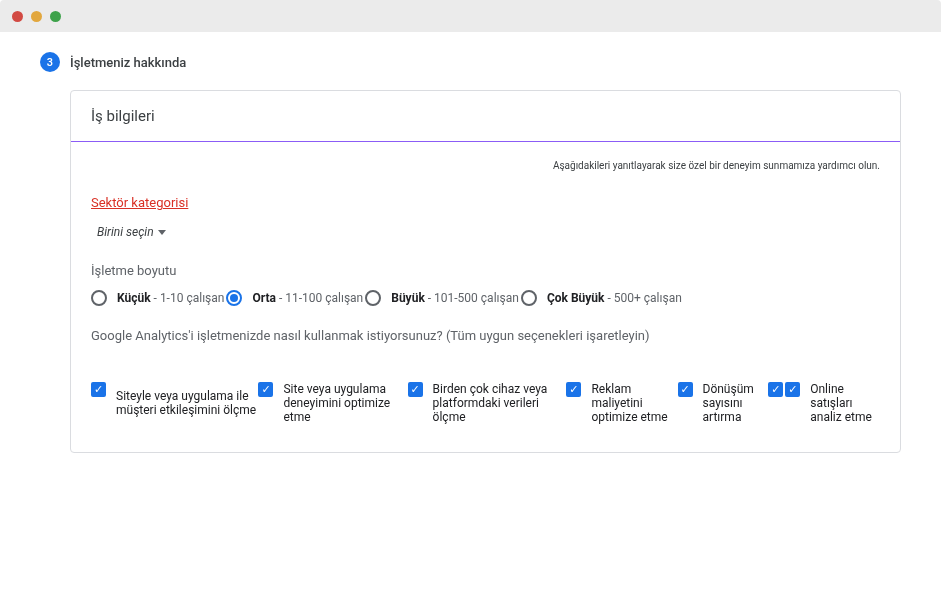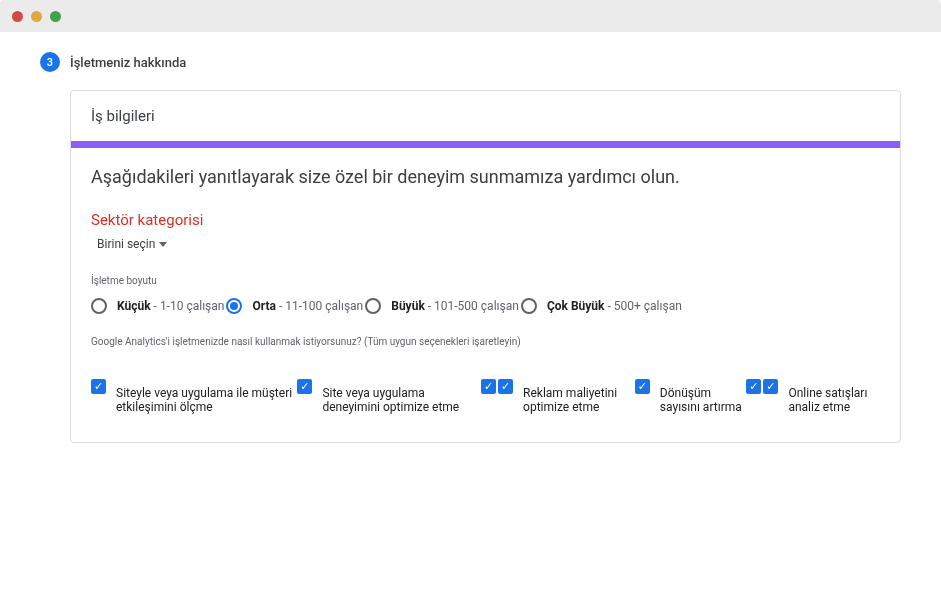--- a/index.html
+++ b/index.html
@@ -6,26 +6,26 @@
   body { font-family: Roboto, Arial, sans-serif; font-size: 13px; color: #3c4043; background: #fff; }
   .titlebar { background: #ebebeb; height: 32px; display: flex; align-items: center; padding: 0 12px; gap: 8px; border-top-left-radius: 4px; border-top-right-radius: 4px;}
   .dot { width: 11px; height: 11px; border-radius: 50%; }
   .dot.red { background: #d24a43; }
   .dot.yellow { background: #e2a73e; }
   .dot.green { background: #3ea24b; }
   .content { padding: 20px 40px 30px 40px; }
   .step-header { display: flex; align-items: center; gap: 10px; font-size: 13px; font-weight: 500; color: #3c4043; margin-bottom: 18px; }
   .step-badge { width: 20px; height: 20px; border-radius: 50%; background: #1a73e8; color: #fff; display: flex; align-items: center; justify-content: center; font-size: 11px; font-weight: 500; }
   .card { border: 1px solid #dadce0; border-radius: 4px; margin-left: 30px; }
-  .card-header { padding: 16px 20px; font-size: 15px; color: #3c4043; border-bottom: 7px solid #8b5cf6; }
+  .card-header { padding: 16px 20px; font-size: 15px; color: #3c4043; border-bottom: 1px solid #8b5cf6; }
   .card-body { padding: 18px 20px 24px 20px; }
-  .intro { font-size: 18px; color: #3c4043; margin-bottom: 24px; }
-  .field-label { font-size: 15px; color: #d93025; margin-bottom: 6px; display: block; }
-  .muted-label { font-size: 10px; color: #5f6368; margin-bottom: 8px; display: block; }
-  .select-trigger { display: inline-flex; align-items: center; gap: 4px; font-size: 12px; color: #3c4043; cursor: pointer; padding: 2px 0 14px 6px; }
+  .intro { font-size: 10px; color: #3c4043; margin-bottom: 24px; text-align: right; }
+  .field-label { font-size: 13px; color: #d93025; margin-bottom: 13px; display: block; text-decoration: underline; }
+  .muted-label { font-size: 13px; color: #5f6368; margin-bottom: 8px; display: block; }
+  .select-trigger { display: inline-flex; align-items: center; gap: 4px; font-size: 12px; color: #3c4043; cursor: pointer; padding: 2px 0 14px 6px; font-style: italic; }
   .caret { width: 0; height: 0; border-left: 4px solid transparent; border-right: 4px solid transparent; border-top: 5px solid #5f6368; }
   .section { margin-top: 10px; }
   .radio-row, .check-row { display: flex; align-items: center; gap: 10px; padding: 4px 0; cursor: pointer; }
   .radio { width: 16px; height: 16px; border: 2px solid #5f6368; border-radius: 50%; display:flex; align-items:center; justify-content:center; flex-shrink:0;}
   .radio.checked { border-color: #1a73e8; }
   .radio-dot { width: 8px; height: 8px; border-radius: 50%; background: #1a73e8; display:none;}
   .radio.checked .radio-dot { display:block; }
   .radio-label { font-size: 12px; color: #202124; }
   .radio-label .sub { font-weight: 400; color: #5f6368; }
   .checkbox { width: 15px; height: 15px; border: 2px solid #5f6368; border-radius: 2px; display:flex; align-items:center; justify-content:center; flex-shrink:0; }
@@ -99,20 +99,21 @@
             <div class="check-row">
               <span class="checkbox checked">
                 <span class="checkmark">✓</span>
               </span>
               <span class="check-label">Site veya uygulama deneyimini optimize etme</span>
             </div>
             <div class="check-row">
               <span class="checkbox checked">
                 <span class="checkmark">✓</span>
               </span>
+              <span class="check-label">Birden çok cihaz veya platformdaki verileri ölçme</span>
             </div>
             <div class="check-row">
               <span class="checkbox checked">
                 <span class="checkmark">✓</span>
               </span>
               <span class="check-label">Reklam maliyetini optimize etme</span>
             </div>
             <div class="check-row">
               <span class="checkbox checked">
                 <span class="checkmark">✓</span>

